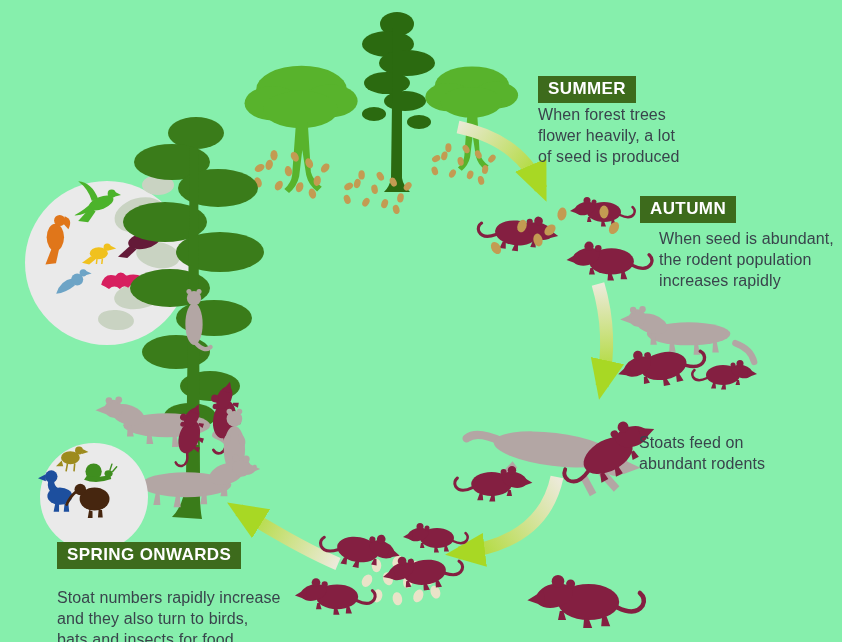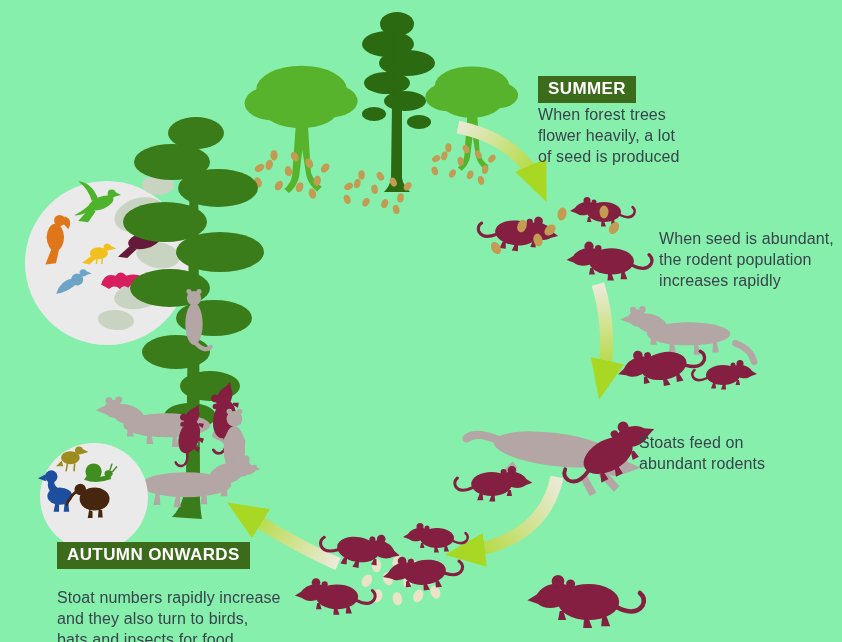--- a/index.html
+++ b/index.html
@@ -325,26 +325,27 @@
     <use href="#duck" transform="translate(38,468) scale(0.78)" style="color:var(--duck_blue)"></use>
     <use href="#kiwi" transform="translate(66,480) scale(0.68)" style="color:var(--kiwi_brown)"></use>
   </g>
 </svg>
 
 <div class="stage-label pos-summer-label">SUMMER</div>
 <div class="stage-desc pos-summer-desc">When forest trees
 flower heavily, a lot
 of seed is produced</div>
 
+<div class="stage-label pos-autumn-label">AUTUMN</div>
 <div class="stage-desc pos-autumn-desc">When seed is abundant,
 the rodent population
 increases rapidly</div>
 
 <div class="stage-desc pos-winter-desc">Stoats feed on
 abundant rodents</div>
 
 
-<div class="stage-label pos-onwards-label">AUTUMN ONWARDS</div>
+<div class="stage-label pos-onwards-label">SPRING ONWARDS</div>
 <div class="stage-desc pos-onwards-desc">Stoat numbers rapidly increase
 and they also turn to birds,
 bats and insects for food</div>
 
 </div>
 
 </body></html>

